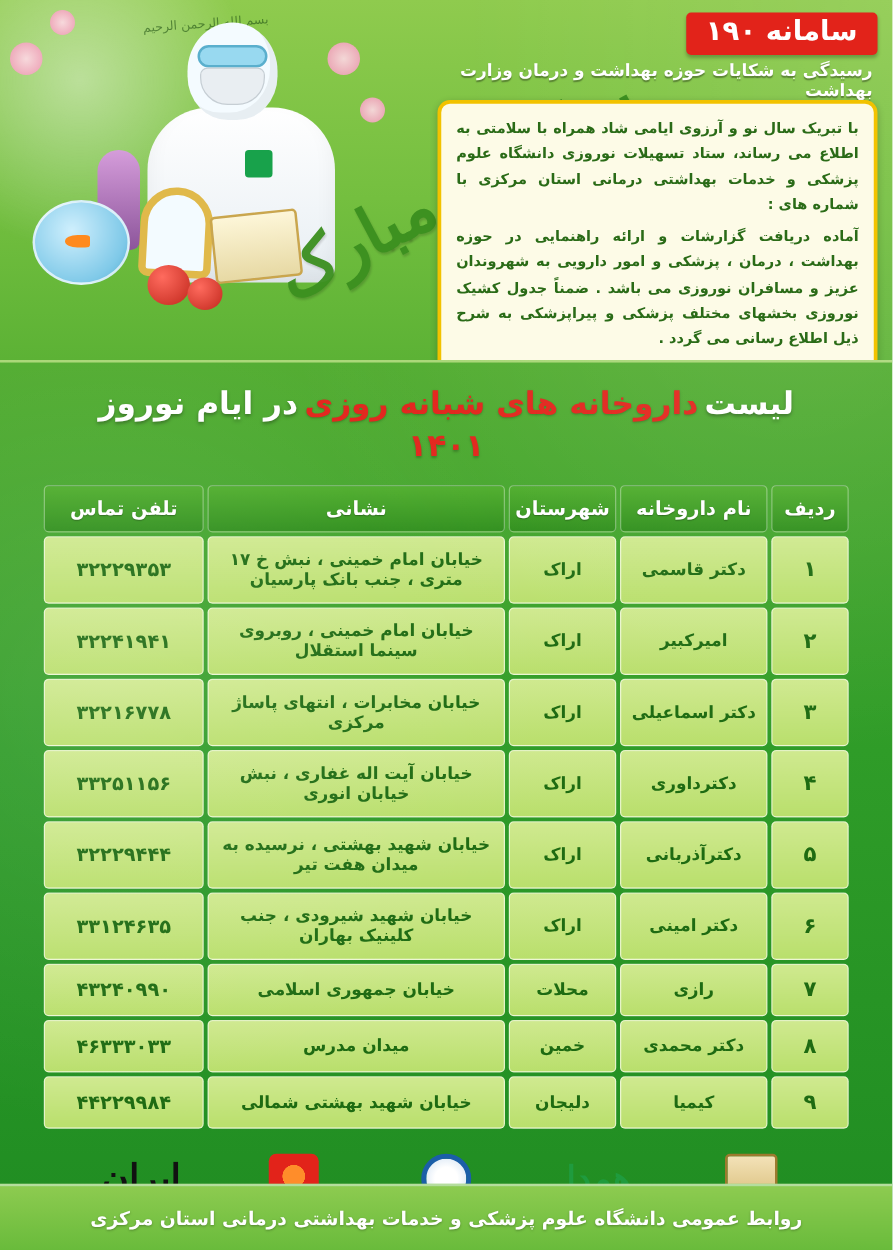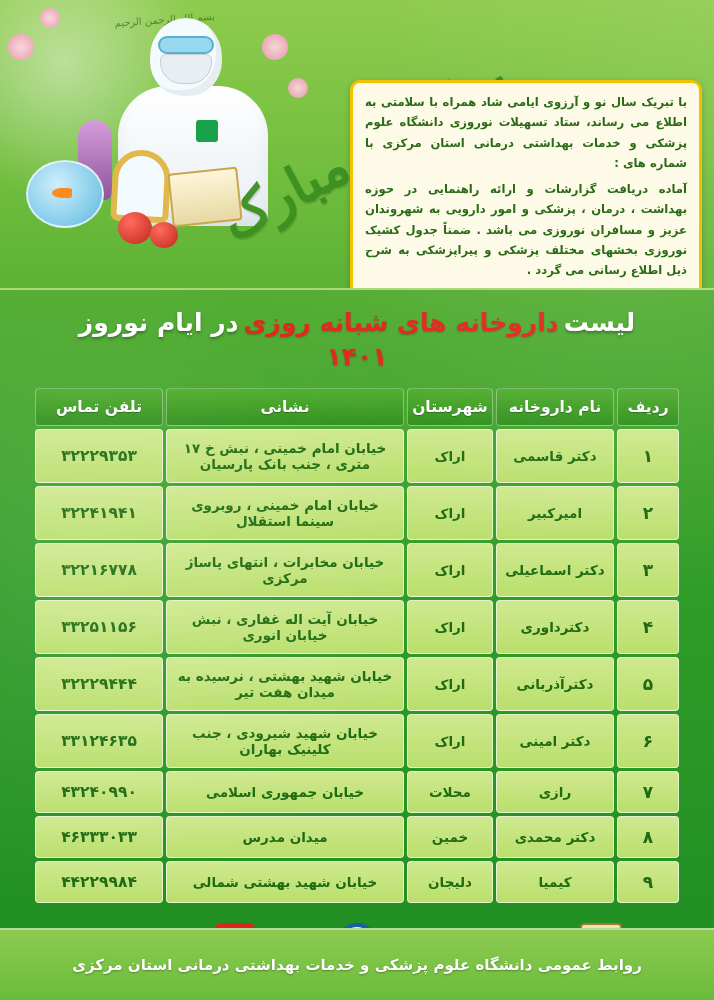--- a/index.html
+++ b/index.html
@@ -334,21 +334,21 @@
   }
   .emblem-iran {
     font-size: 30px; color: #111; font-weight: bold;
     font-family: "DejaVu Serif", "Liberation Serif", serif;
   }
 
   
   .footer {
     position: absolute;
     left: 0; right: 0; bottom: 0;
-    height: 72px;
+    height: 53px;
     background: linear-gradient(180deg,#8dcb50,#69bb3b);
     border-top: 2px solid rgba(255,255,255,0.5);
     display: flex; align-items: center; justify-content: center;
   }
   .footer span {
     color: #ffffff;
     font-size: 15px;
     font-weight: bold;
     text-shadow: 0 1px 2px rgba(0,0,0,0.3);
   }
@@ -377,20 +377,24 @@
       <div class="book"></div>
       <div class="bowl"></div>
       <div class="fish"></div>
       <div class="apple"></div>
       <div class="apple two"></div>
     </div>
 
     <div class="greeting-script">سال نو مبارک</div>
 
     <div class="banner190">
+      <div class="redrow">
+        <span class="red-pill">سامانه ۱۹۰</span>
+      </div>
+      <div class="sub">رسیدگی به شکایات حوزه بهداشت و درمان وزارت بهداشت</div>
     </div>
 
     <div class="notice-box">
       <p>با تبریک سال نو و آرزوی ایامی شاد همراه با سلامتی به اطلاع می رساند، ستاد تسهیلات نوروزی دانشگاه علوم پزشکی و خدمات بهداشتی درمانی استان مرکزی با شماره های :</p>
       <p class="second">آماده دریافت گزارشات و ارائه راهنمایی در حوزه بهداشت ، درمان ، پزشکی و امور دارویی به شهروندان عزیز و مسافران نوروزی می باشد . ضمناً جدول کشیک نوروزی بخشهای مختلف پزشکی و پیراپزشکی به شرح ذیل اطلاع رسانی می گردد .</p>
     </div>
   </div>
 
   <div class="title-row">
     <span class="t-main">لیست</span>

